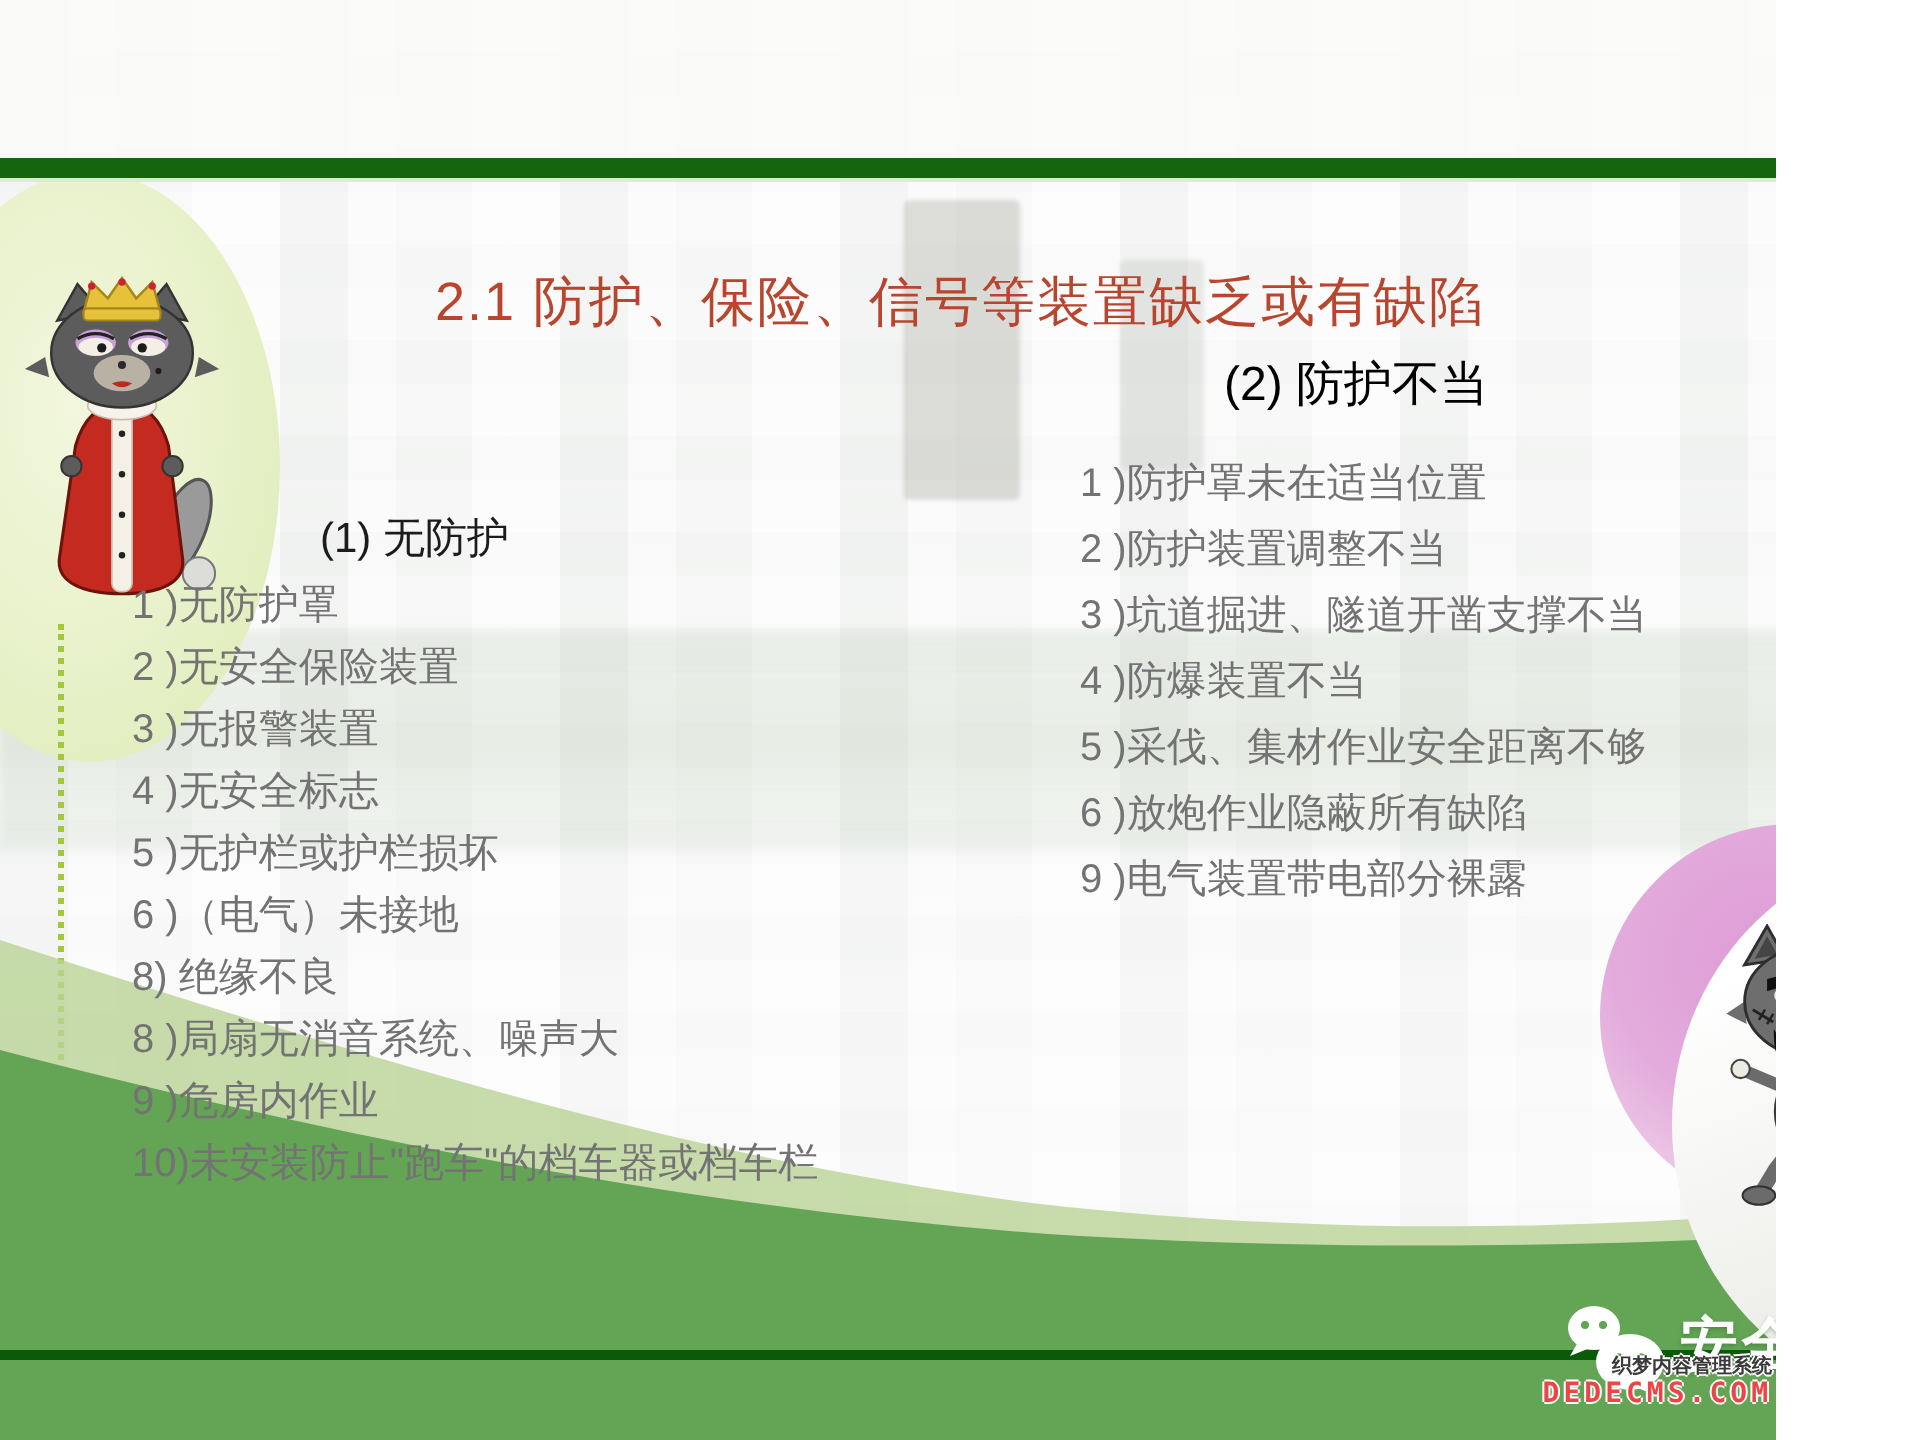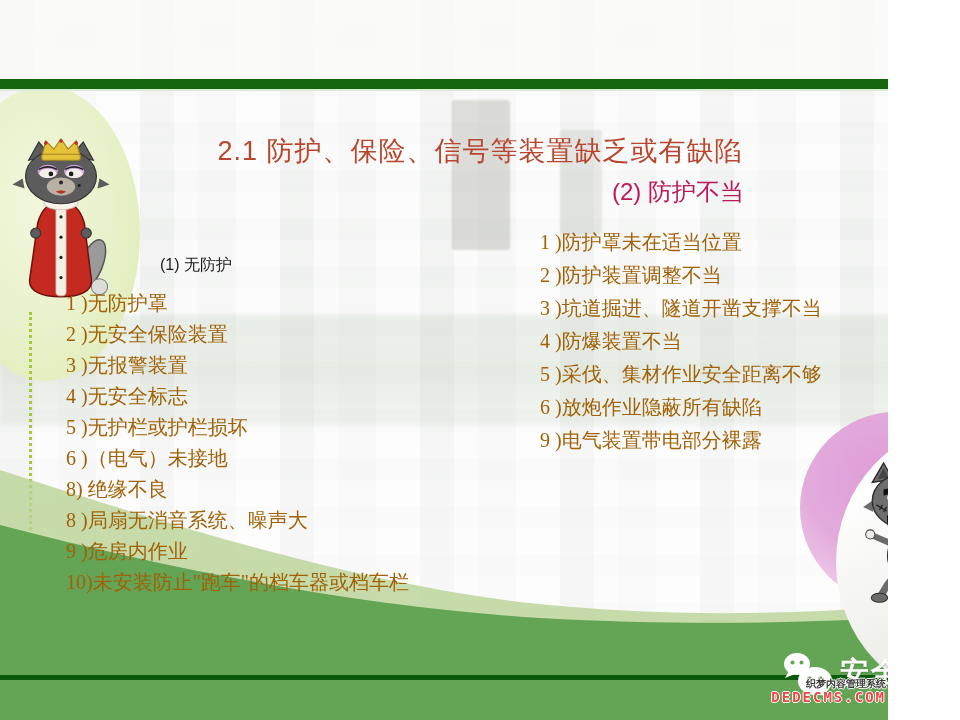--- a/index.html
+++ b/index.html
@@ -49,24 +49,24 @@
   .dark-line{position:absolute;left:0;top:675px;width:960px;height:5px;background:#0b5a0a;z-index:6;}
 
   
   .queen-wolf{position:absolute;left:10px;top:138px;width:102px;height:172px;z-index:8;}
   .gray-wolf{position:absolute;left:860px;top:462px;width:92px;height:148px;z-index:9;}
 
   
   .title{position:absolute;left:0;top:133px;width:960px;text-align:center;z-index:10;
     color:#b8462e;font-size:27px;font-weight:500;letter-spacing:1px;}
   .heading-left{position:absolute;left:160px;top:255px;z-index:10;
-    color:#1c1c1c;font-size:16px;}
+    color:#1c1c1c;font-size:21px;}
   .heading-right{position:absolute;left:612px;top:176px;z-index:10;
-    color:#be185d;font-size:24px;}
-  .list{position:absolute;z-index:10;color:#a16207;font-size:20px;font-family:Liberation Serif, serif;}
+    color:#000000;font-size:24px;}
+  .list{position:absolute;z-index:10;color:#737373;font-size:20px;}
   .list-left{left:66px;top:288px;}
   .list-left .li{height:31px;line-height:31px;white-space:nowrap;}
   .list-right{left:540px;top:226px;}
   .list-right .li{height:33px;line-height:33px;white-space:nowrap;}
 
   
   .wechat-icon{position:absolute;left:781px;top:650px;width:56px;height:52px;z-index:11;}
   .brand{position:absolute;left:840px;top:653px;z-index:11;color:#fcfdfc;font-size:29px;font-weight:bold;
     letter-spacing:2px;text-shadow:0 1px 2px rgba(0,60,0,.25);white-space:nowrap;}
   .watermark{position:absolute;right:2px;top:679px;z-index:12;text-align:right;line-height:1.05;}

